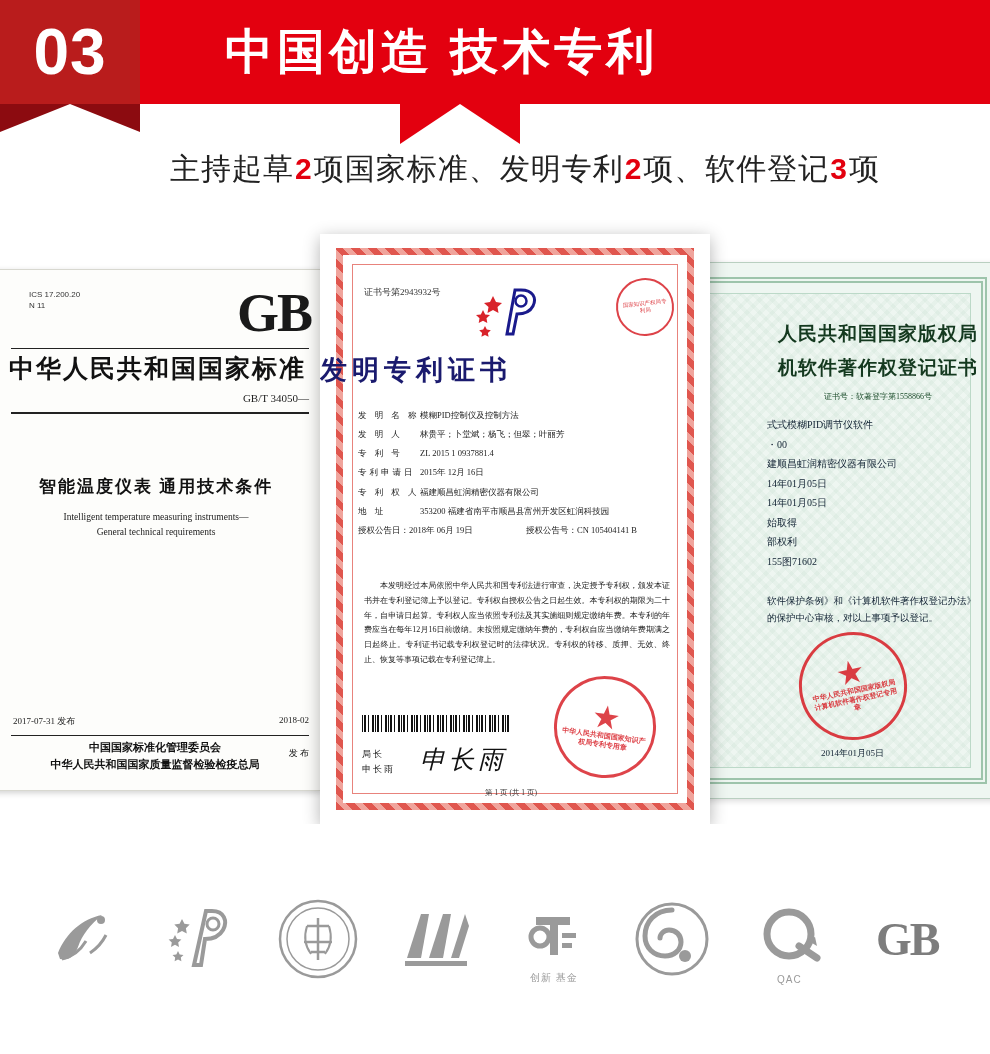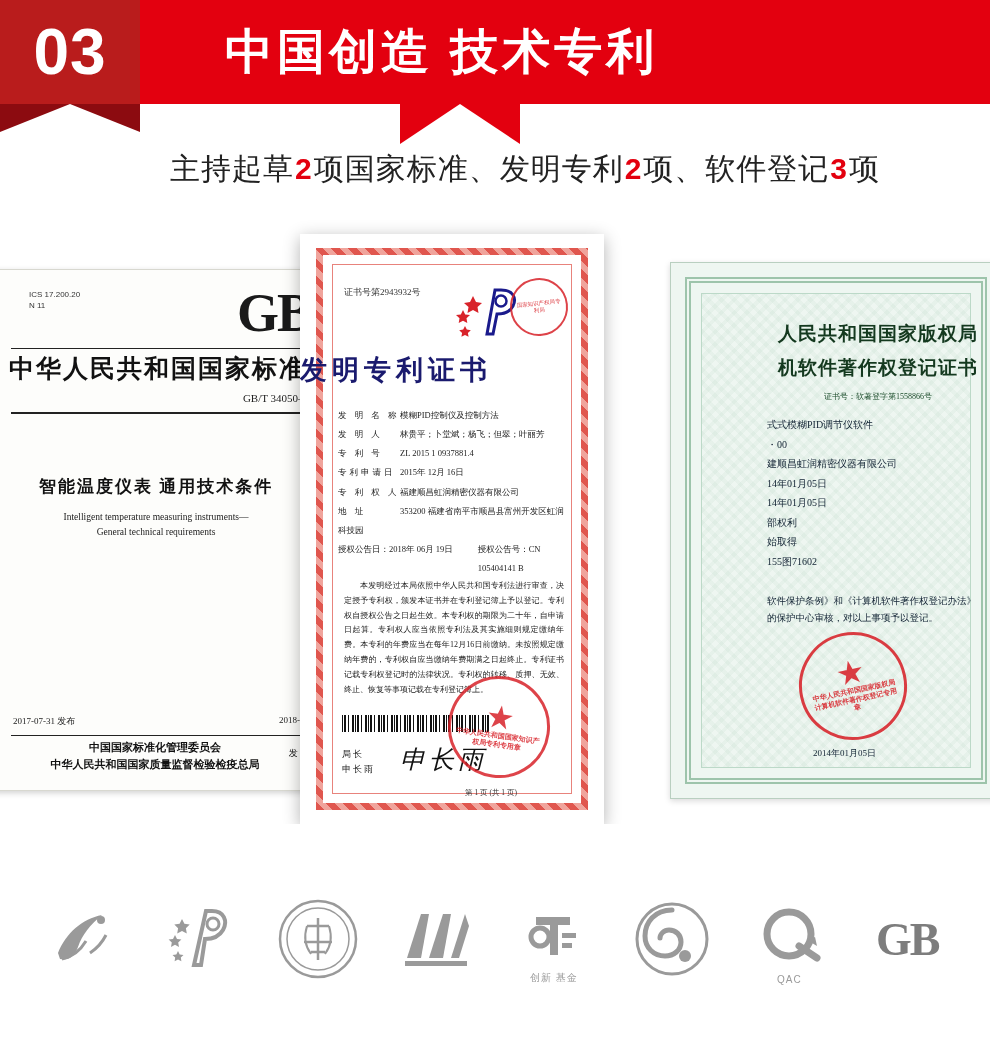--- a/index.html
+++ b/index.html
@@ -297,21 +297,21 @@
     top: 330px;
     left: 96px;
     right: 16px;
     font-size: 9.5px;
     color: #123;
     line-height: 1.75;
   }
   .cr-date {
     position: absolute;
     bottom: 38px;
-    left: 142px;
+    left: 150px;
     font-size: 9px;
     color: #123;
   }
   .seal-round {
     position: absolute;
     border-radius: 50%;
     border: 3px solid #d8232a;
     color: #d8232a;
     display: flex;
     align-items: center;
@@ -331,23 +331,23 @@
   }
   .seal-star {
     font-size: 28px;
     line-height: 1;
     display: block;
   }
 
   
   .cert-center {
     position: absolute;
-    left: 300px;
+    left: 320px;
     top: 0;
-    width: 304px;
+    width: 390px;
     height: 590px;
     background: #ffffff;
     box-shadow: 0 4px 16px rgba(0,0,0,.30);
     overflow: hidden;
     font-family: "Liberation Serif", serif;
   }
   .pc-border {
     position: absolute;
     left: 16px; top: 14px; right: 16px; bottom: 14px;
     border: 7px solid #e5554f;
@@ -576,22 +576,22 @@
     </div>
     <div class="cr-l1">人民共和国国家版权局</div>
     <div class="cr-l2">机软件著作权登记证书</div>
     <div class="cr-no">证书号：软著登字第1558866号</div>
     <div class="cr-rows">
       <div>式式模糊PID调节仪软件</div>
       <div>・00</div>
       <div>建顺昌虹润精密仪器有限公司</div>
       <div>14年01月05日</div>
       <div>14年01月05日</div>
+      <div>始取得</div>
       <div>部权利</div>
-      <div>始取得</div>
       <div>155图71602</div>
     </div>
     <div class="cr-para">软件保护条例》和《计算机软件著作权登记办法》的保护中心审核，对以上事项予以登记。</div>
     <div class="seal-round seal-cr">
       <div>
         <span class="seal-star">★</span>
         <span>中华人民共和国国家版权局计算机软件著作权登记专用章</span>
       </div>
     </div>
     <div class="cr-date">2014年01月05日</div>

